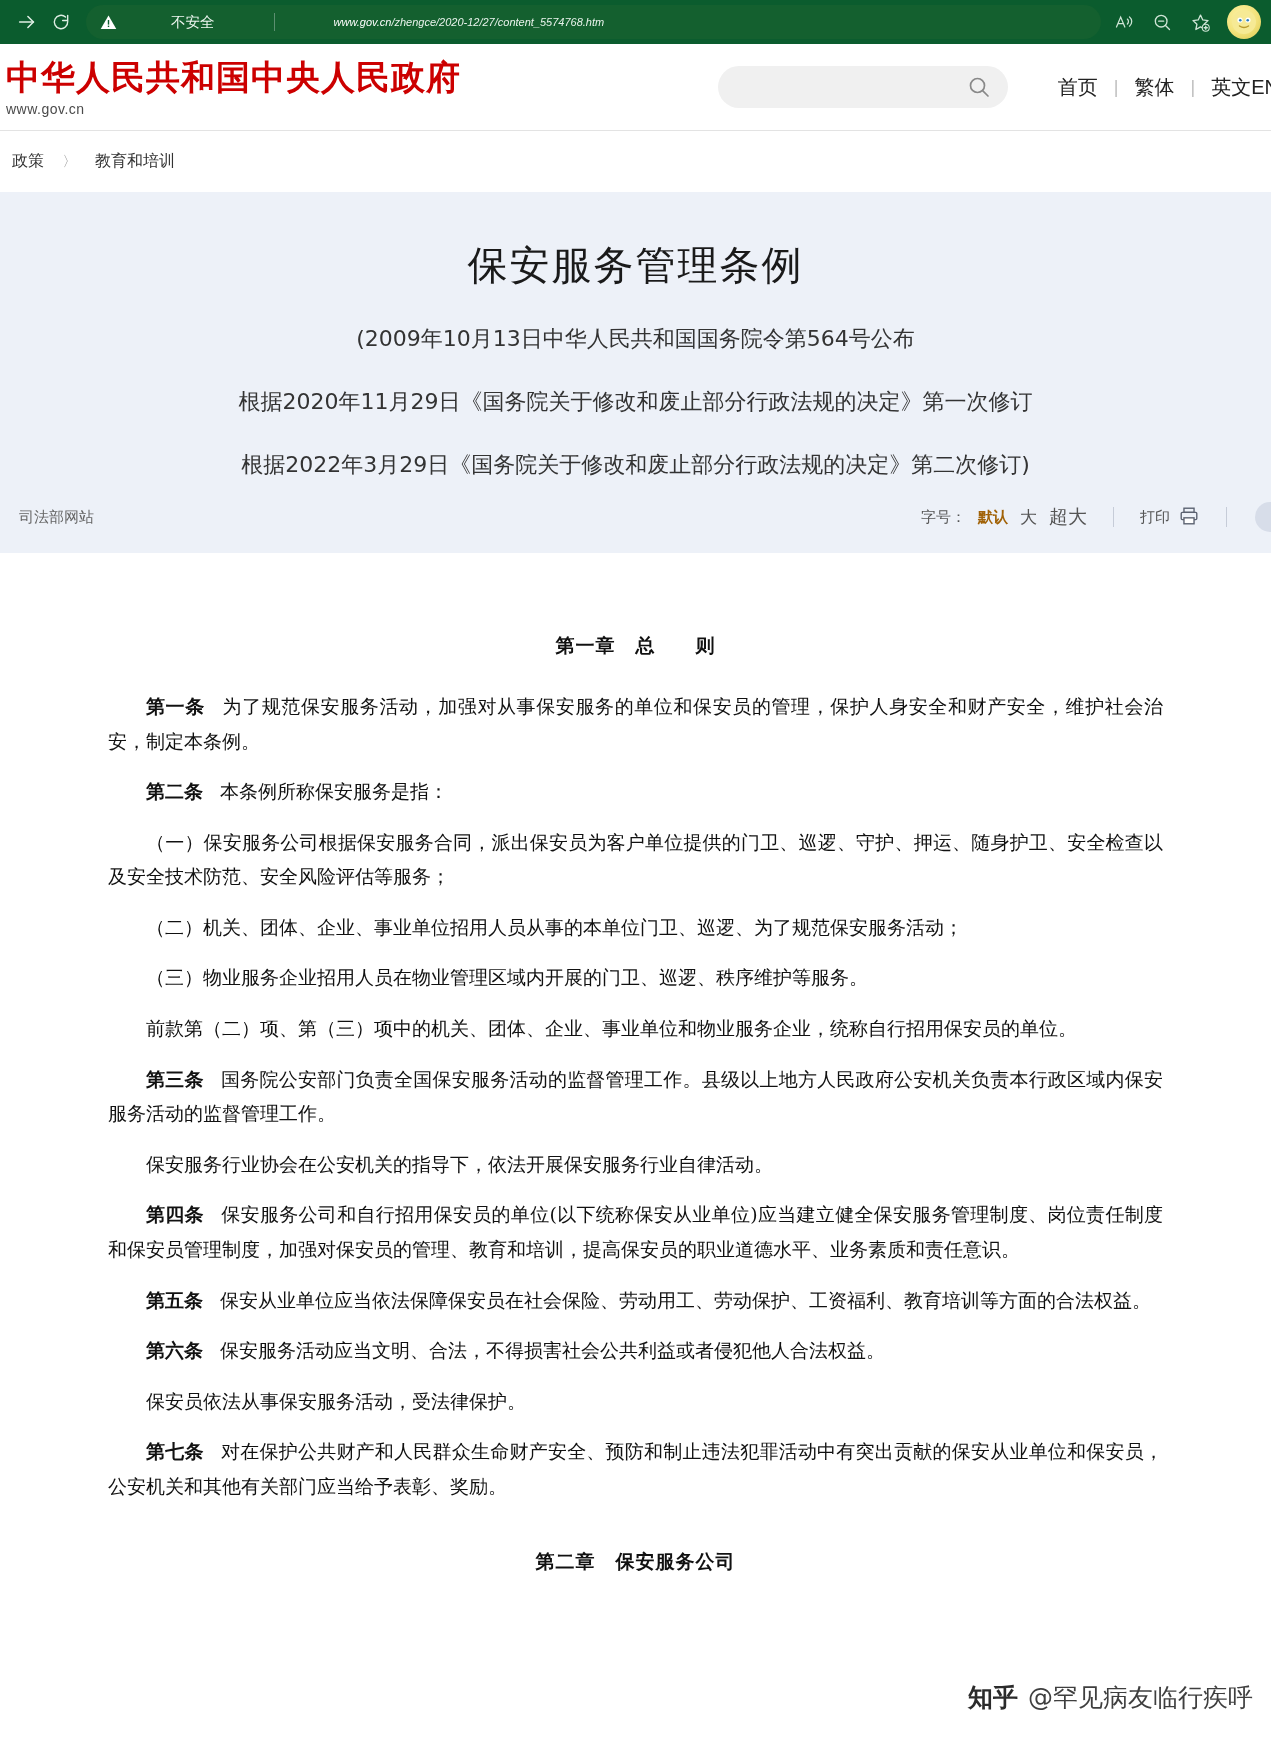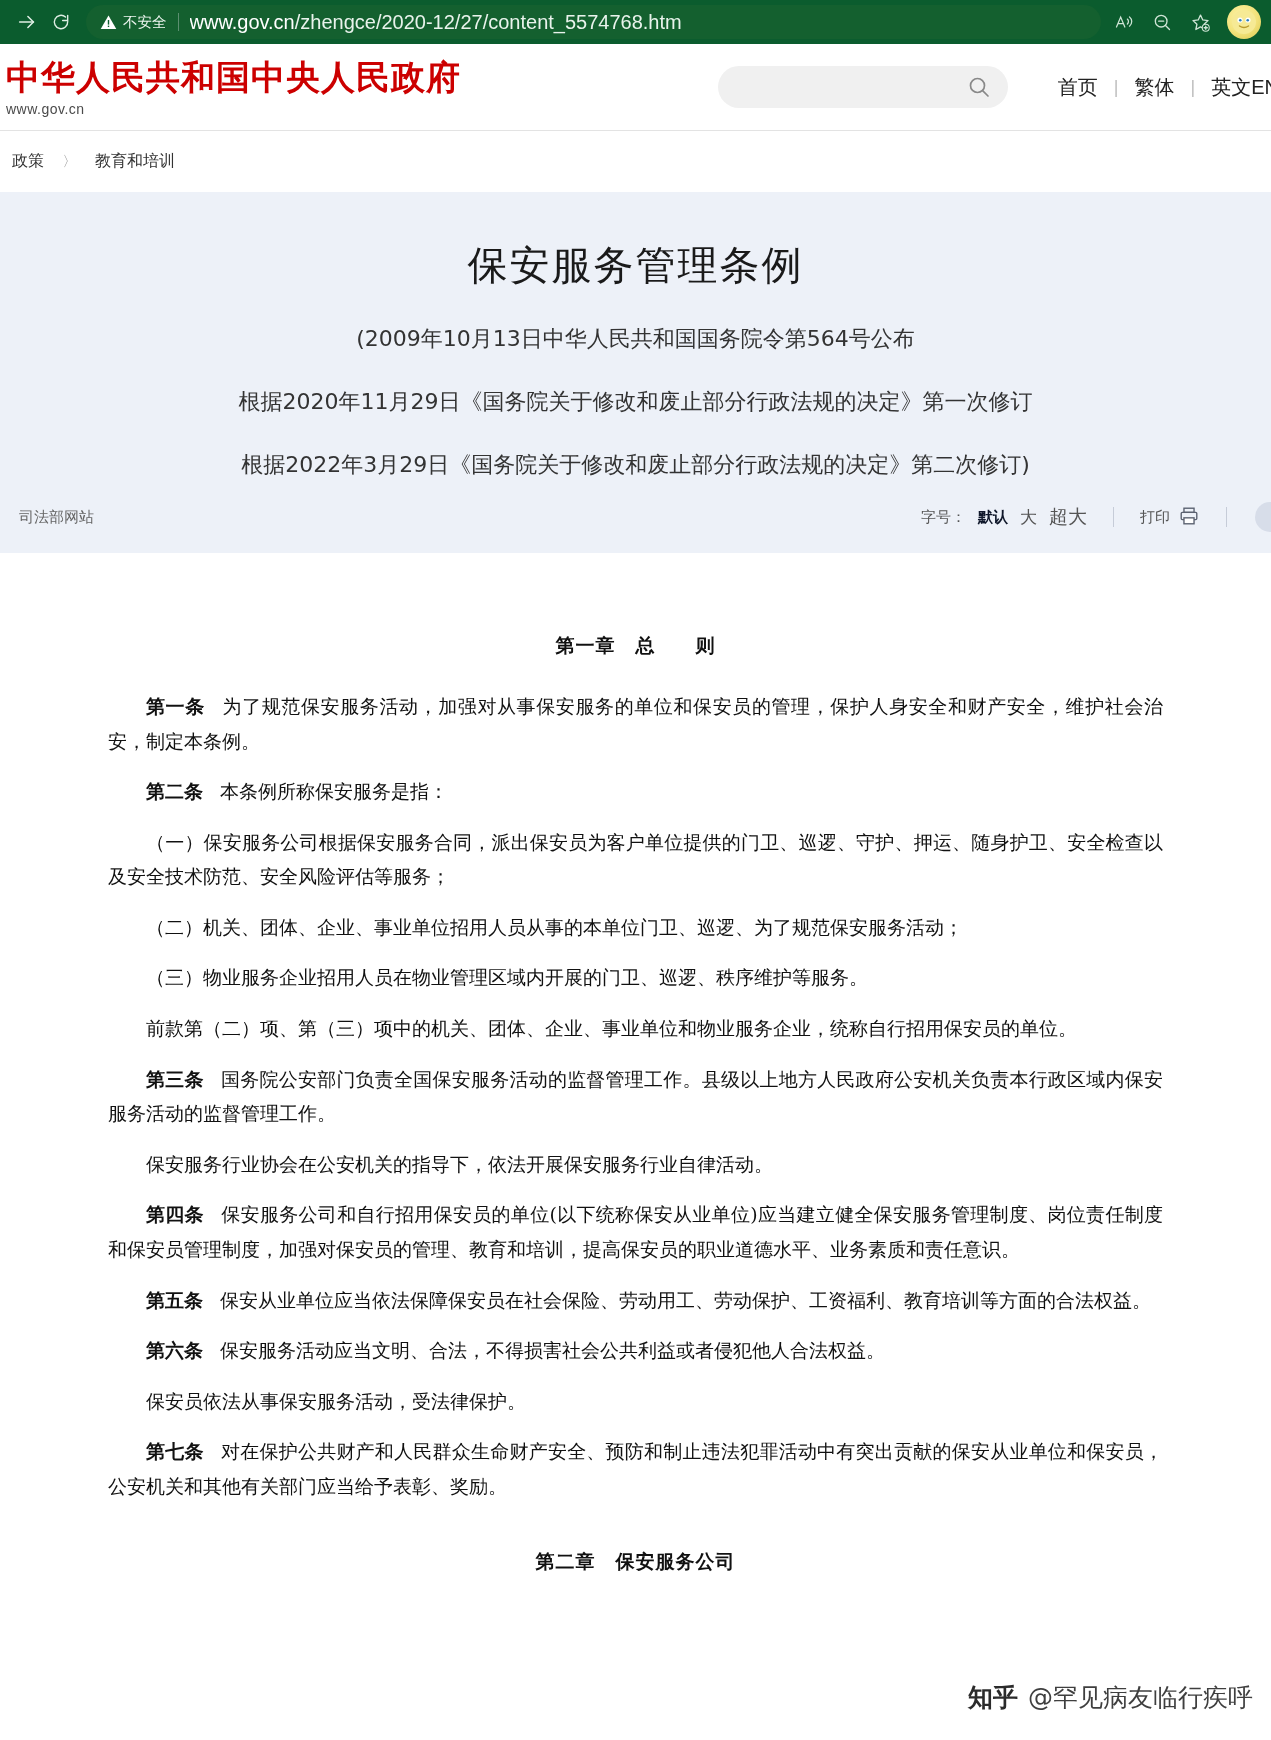--- a/index.html
+++ b/index.html
@@ -31,40 +31,42 @@
     flex: 1 1 auto;
     height: 34px;
     margin-left: 8px;
     margin-right: 4px;
     background: #14602f;
     border-radius: 17px;
     display: flex;
     align-items: center;
     padding: 0 14px;
     min-width: 0;
+    gap: 48px;
   }
   .warn-icon { flex: 0 0 auto; display: flex; align-items: center; }
   .warn-text {
     color: #eef6f0;
     font-size: 14.5px;
     margin-left: 6px;
     white-space: nowrap;
   }
   .omni-sep {
     width: 1px; height: 18px;
     background: #5c8f70;
     margin: 0 11px;
     flex: 0 0 auto;
   }
   .omni-url {
     color: #e9f3ec;
-    font-size: 20px;
+    font-size: 11px;
     white-space: nowrap;
     overflow: hidden;
     text-overflow: clip;
+    font-style: italic;
   }
   .omni-url .host { color: #ffffff; }
   .chrome-actions {
     display: flex;
     align-items: center;
     gap: 4px;
     flex: 0 0 auto;
     margin-left: 2px;
   }
   .chrome-icon {
@@ -227,21 +229,21 @@
     align-items: center;
     white-space: nowrap;
   }
   .fs-label { color: #555; }
   .fs-opt {
     color: #555;
     margin-left: 12px;
     text-decoration: none;
     cursor: pointer;
   }
-  .fs-opt.active { color: #0f172a; font-weight: bold; }
+  .fs-opt.active { color: #a16207; font-weight: bold; }
   .fs-opt.big { font-size: 17px; }
   .fs-opt.huge { font-size: 19px; }
   .tb-div {
     width: 1px; height: 20px;
     background: #c6ccd8;
     margin: 0 26px;
   }
   .tb-print { display: flex; align-items: center; color: #555; text-decoration: none; }
   .tb-print svg { margin-left: 8px; }
   .tb-circle {

